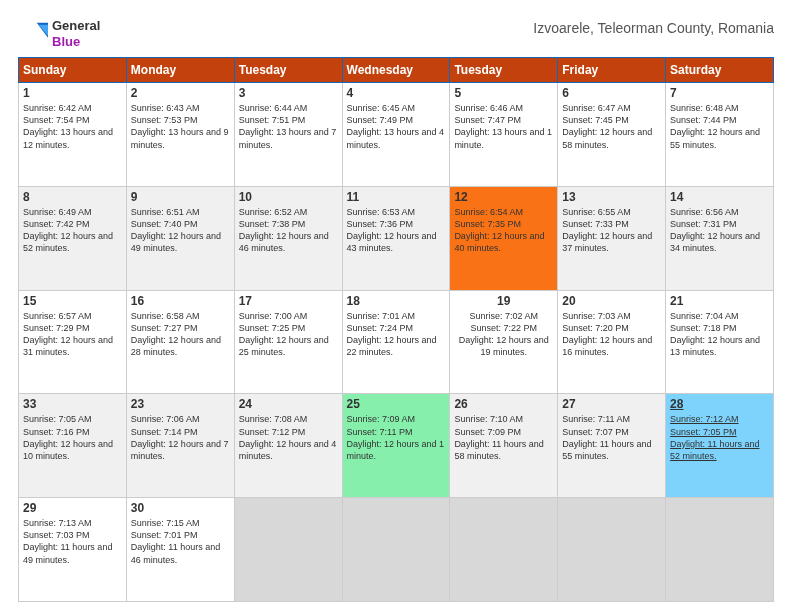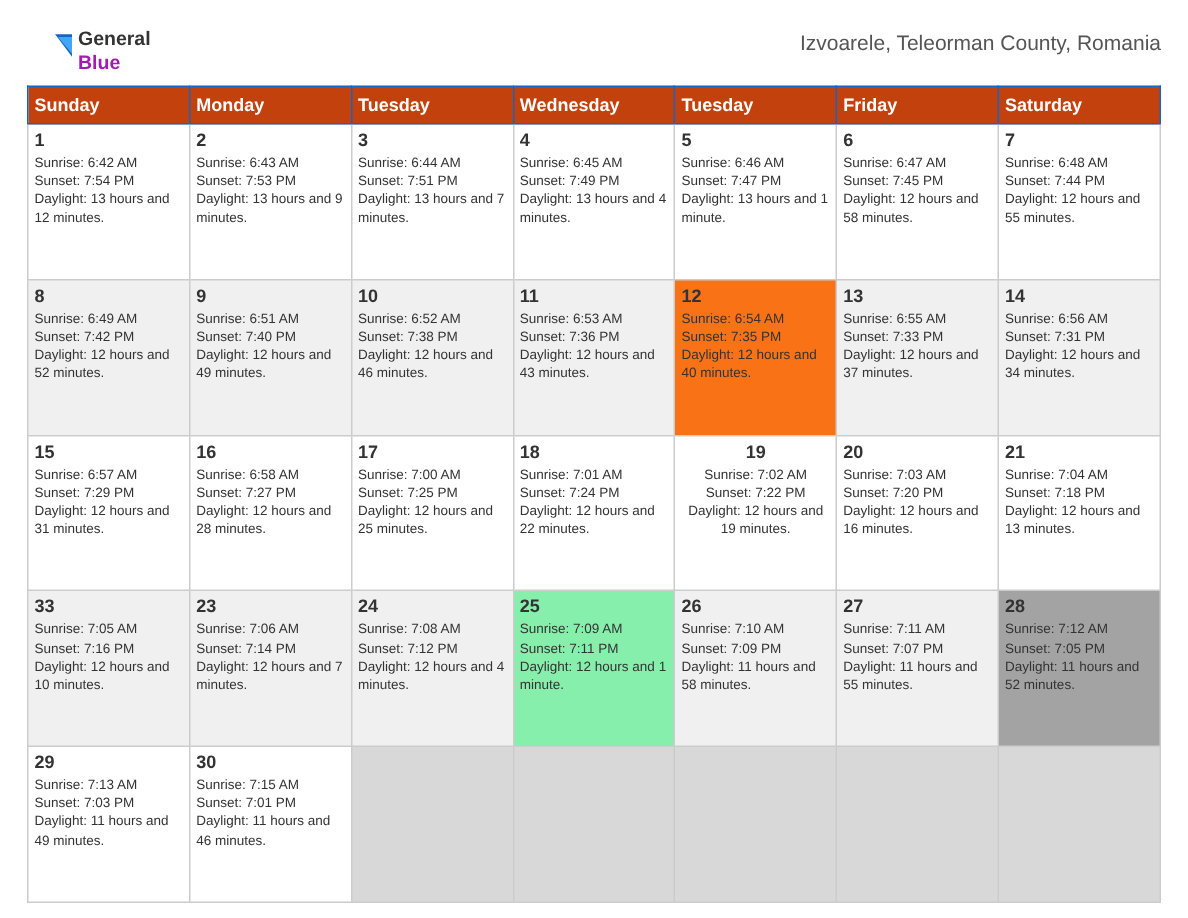--- a/index.html
+++ b/index.html
@@ -234,21 +234,21 @@
             <div class="cell-text">Sunrise: 7:09 AM<br>Sunset: 7:11 PM<br>Daylight: 12 hours and 1 minute.</div>
           </td>
           <td style="background: rgb(240, 240, 240);">
             <span class="day-num">26</span>
             <div class="cell-text">Sunrise: 7:10 AM<br>Sunset: 7:09 PM<br>Daylight: 11 hours and 58 minutes.</div>
           </td>
           <td style="background: rgb(240, 240, 240);">
             <span class="day-num">27</span>
             <div class="cell-text">Sunrise: 7:11 AM<br>Sunset: 7:07 PM<br>Daylight: 11 hours and 55 minutes.</div>
           </td>
-          <td style="background: #a3a3a3;">
+          <td style="background: #7dd3fc; text-decoration: underline;">
             <span class="day-num">28</span>
             <div class="cell-text">Sunrise: 7:12 AM<br>Sunset: 7:05 PM<br>Daylight: 11 hours and 52 minutes.</div>
           </td>
         </tr>
         <tr>
           <td style="background: rgb(255, 255, 255);">
             <span class="day-num">29</span>
             <div class="cell-text">Sunrise: 7:13 AM<br>Sunset: 7:03 PM<br>Daylight: 11 hours and 49 minutes.</div>
           </td>
           <td style="background: rgb(255, 255, 255);">

